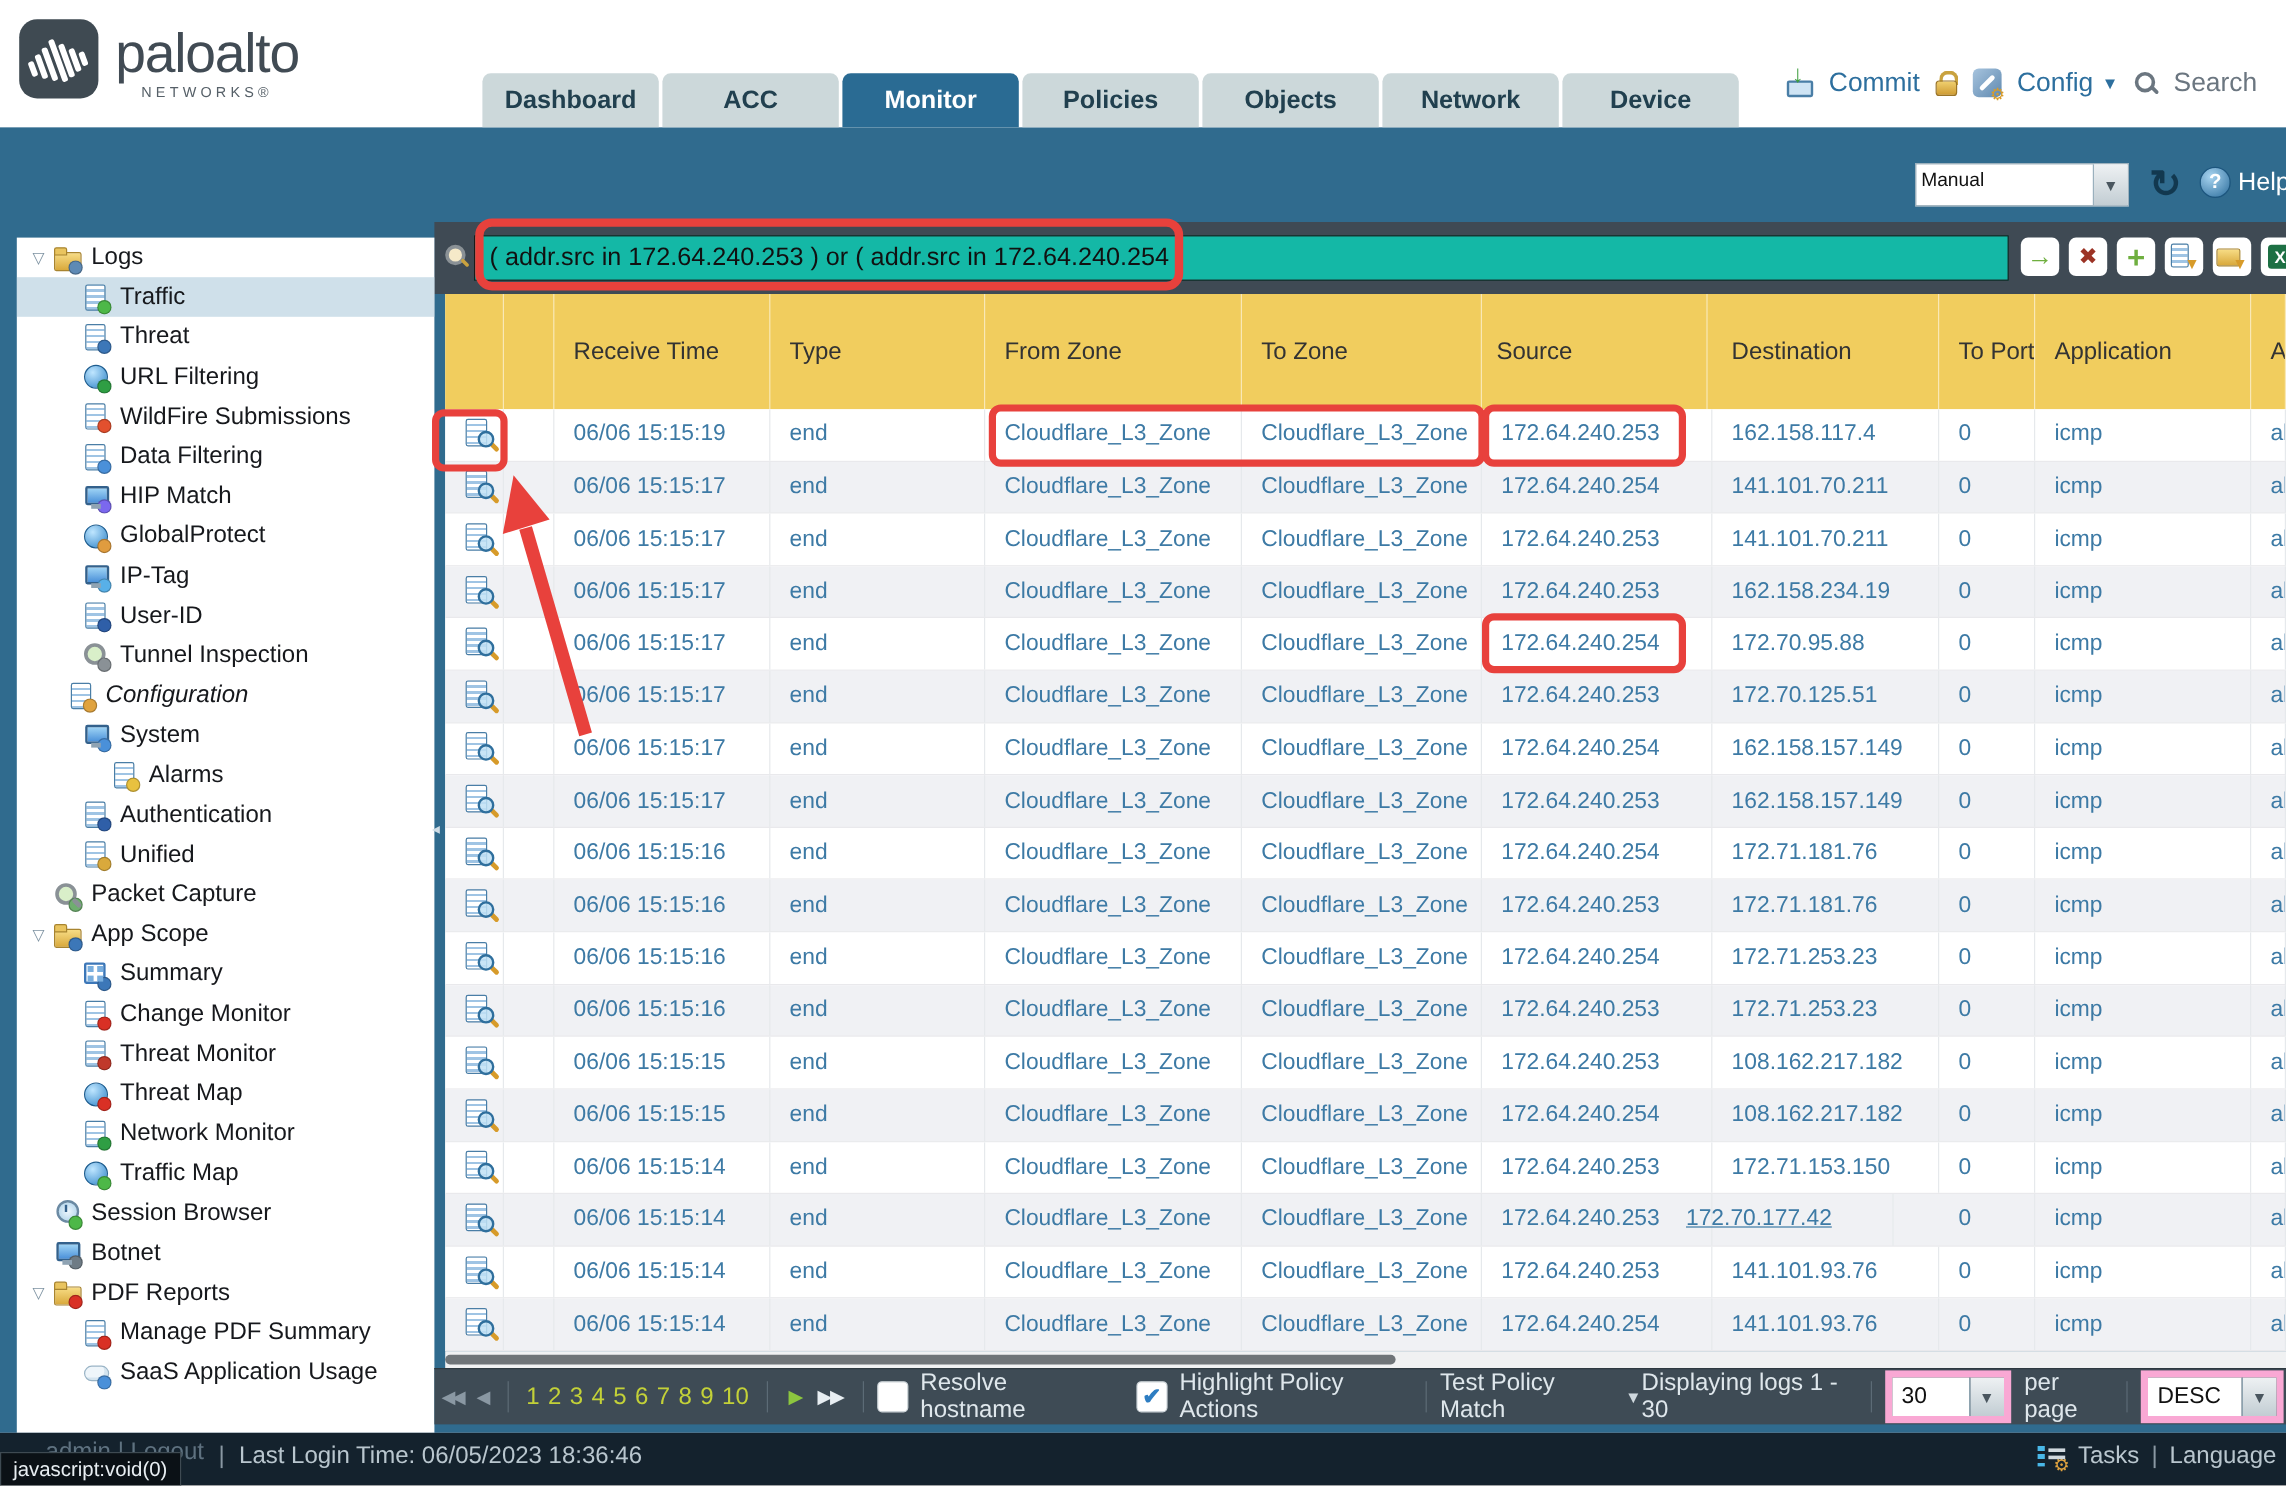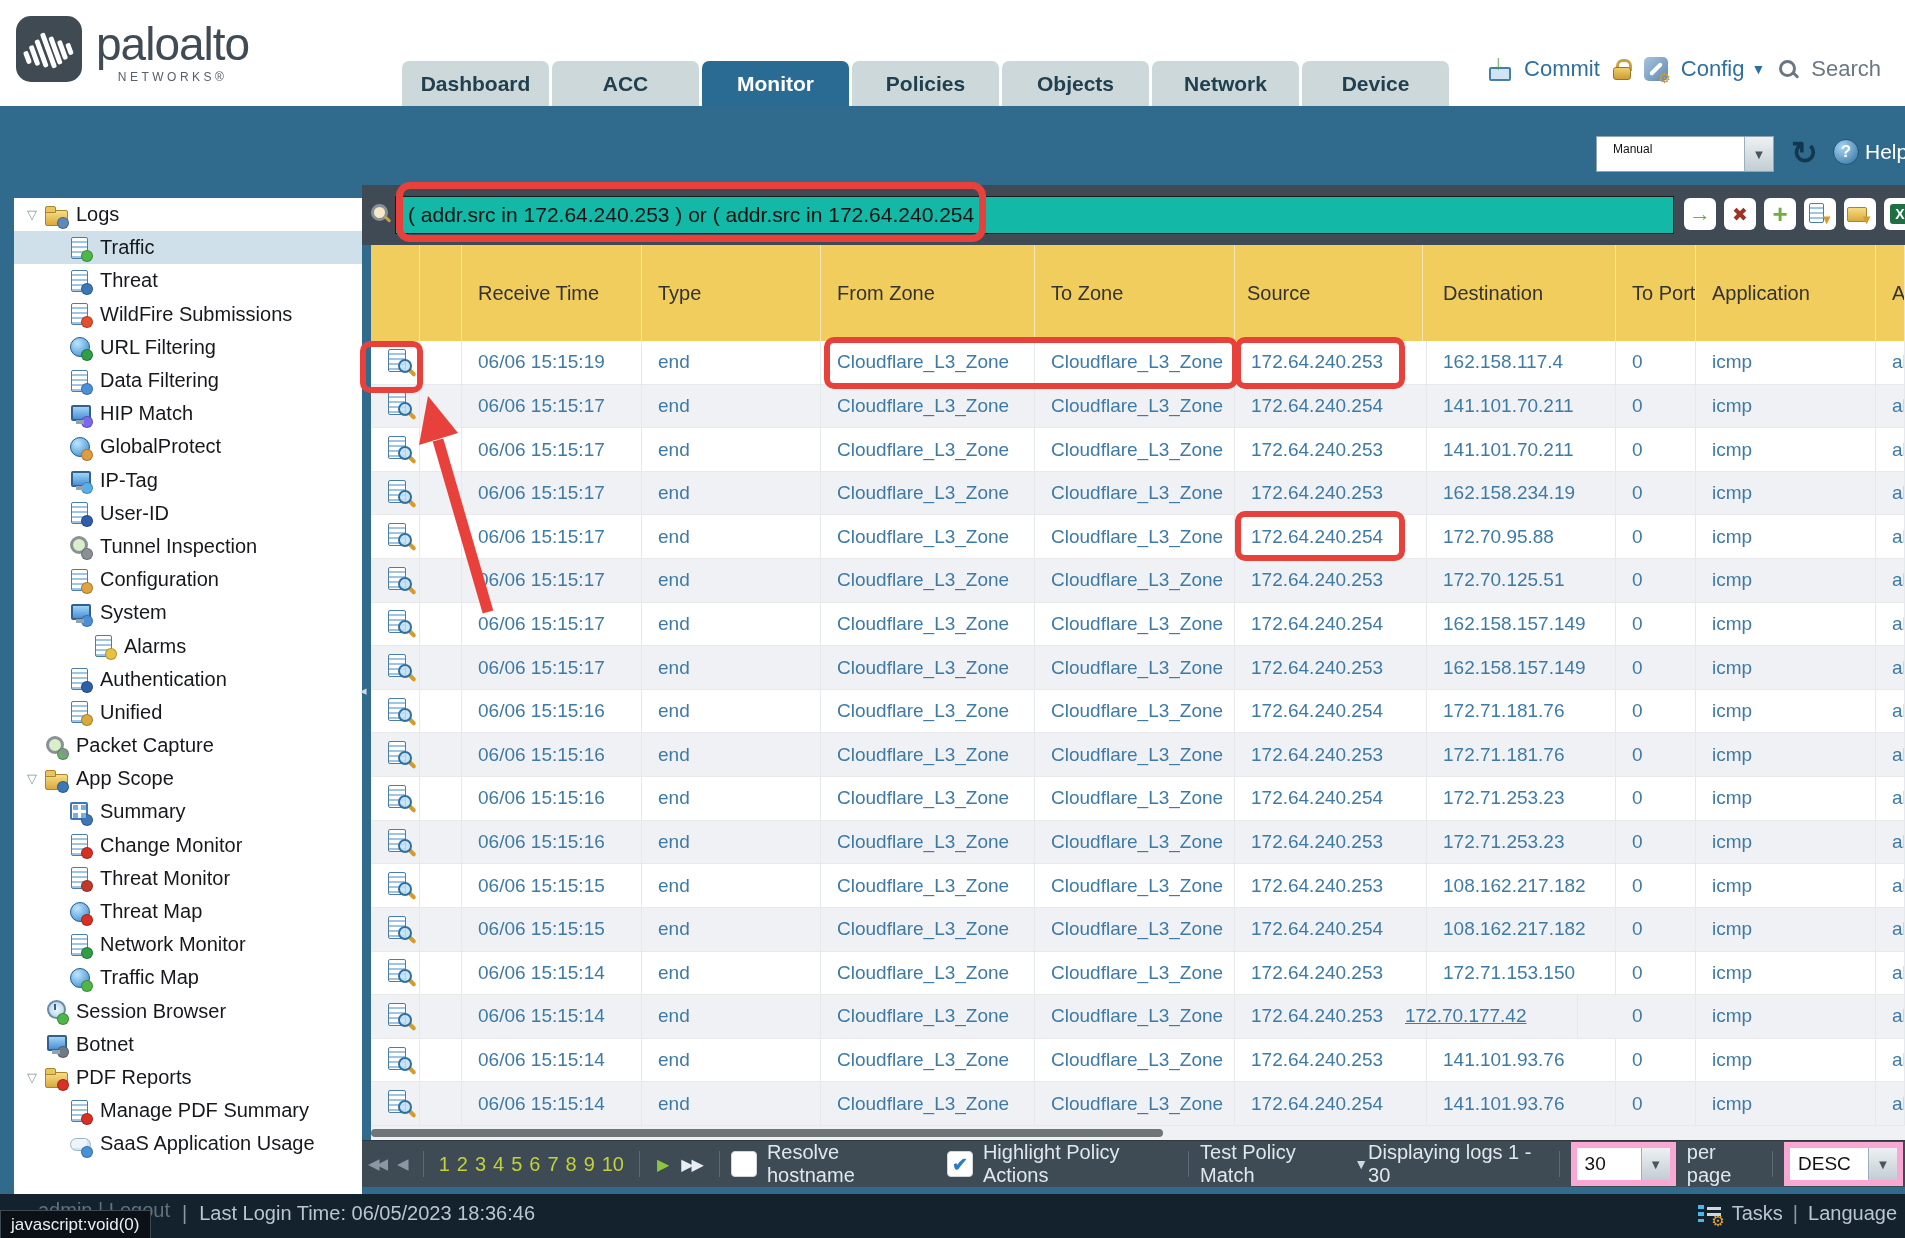--- a/index.html
+++ b/index.html
@@ -38,21 +38,21 @@
   .lock-ico::after{content:"";position:absolute;left:0;bottom:0;width:16px;height:11px;background:linear-gradient(#f0cf6e,#cf9c33);border:1px solid #9a7426;border-radius:3px;}
   .config-ico{position:relative;width:24px;height:24px;background:linear-gradient(135deg,#a7c4de,#5f89b0);border-radius:5px;}
   .config-ico::before{content:"";position:absolute;left:4px;top:10px;width:16px;height:4px;background:#fff;border-radius:2px;transform:rotate(-45deg);}
   .config-ico::after{content:"⚙";position:absolute;right:-3px;bottom:-5px;font-size:14px;color:#d79b2a;}
   .mag{position:relative;width:20px;height:20px;}
   .mag::before{content:"";position:absolute;left:1px;top:1px;width:11px;height:11px;border:3px solid #6b7680;border-radius:50%;}
   .mag::after{content:"";position:absolute;right:1px;bottom:0;width:3px;height:8px;background:#6b7680;border-radius:2px;transform:rotate(-45deg);}
   
   .teal{position:absolute;left:0;top:106px;width:100%;height:1088px;background:var(--teal);z-index:1;}
   .manual{position:absolute;left:1596px;top:136px;width:178px;height:36px;background:#fff;border:1px solid #8fa5b2;display:flex;box-sizing:border-box;z-index:3;cursor:pointer;}
-  .manual .val{flex:1;font-size:12px;padding:5px 16px;color:#111;}
+  .manual .val{flex:1;font-size:16px;padding:5px 4px;color:#111;}
   .dd{width:28px;background:linear-gradient(#eef1f3,#c2cdd3);border-left:1px solid #9ab0bd;display:flex;align-items:center;justify-content:center;color:#4a565f;font-size:13px;flex:none;}
   .refresh{position:absolute;left:1791px;top:134px;font-size:32px;color:#12384f;font-weight:bold;z-index:3;cursor:pointer;}
   .help{position:absolute;left:1833px;top:139px;display:flex;align-items:center;gap:6px;color:#fff;font-size:21px;z-index:3;cursor:pointer;}
   .help-ico{width:26px;height:26px;border-radius:50%;background:radial-gradient(circle at 35% 30%,#a8d4f0,#2b6d9c);color:#fff;font-size:17px;font-weight:bold;display:flex;align-items:center;justify-content:center;border:1px solid #1d567e;box-sizing:border-box;}
   
   .filterstrip{position:absolute;left:362px;top:185px;width:1543px;height:60px;background:var(--strip);z-index:3;}
   .fmag{position:absolute;left:8px;top:18px;}
   .fmag::before{border-color:#8a9196;background:#f5e9c9;}
   .fmag::after{background:#c9a23f;}
   .filterinput{position:absolute;left:33px;top:11px;width:1279px;height:38px;background:#14b8a6;border:1px solid #1a1a1a;font-size:21px;color:#111;display:flex;align-items:center;padding:0 12px;box-sizing:border-box;white-space:nowrap;overflow:hidden;}
@@ -236,32 +236,32 @@
         </span>
         <span class="tlabel">Traffic</span>
       </div>
       <div class="titem" style="padding-left: 54px;">
         <span class="ti b-page i-threat">
           <span class="badge"></span>
         </span>
         <span class="tlabel">Threat</span>
       </div>
       <div class="titem" style="padding-left: 54px;">
+        <span class="ti b-globe i-url-filtering">
+          <span class="badge"></span>
+        </span>
+        <span class="tlabel">URL Filtering</span>
+      </div>
+      <div class="titem" style="padding-left: 54px;">
         <span class="ti b-page i-wildfire">
           <span class="badge"></span>
         </span>
         <span class="tlabel">WildFire Submissions</span>
       </div>
       <div class="titem" style="padding-left: 54px;">
-        <span class="ti b-globe i-url-filtering">
-          <span class="badge"></span>
-        </span>
-        <span class="tlabel">URL Filtering</span>
-      </div>
-      <div class="titem" style="padding-left: 54px;">
         <span class="ti b-page i-data-filtering">
           <span class="badge"></span>
         </span>
         <span class="tlabel">Data Filtering</span>
       </div>
       <div class="titem" style="padding-left: 54px;">
         <span class="ti b-monitor i-hip-match">
           <span class="badge"></span>
         </span>
         <span class="tlabel">HIP Match</span>
@@ -283,21 +283,21 @@
           <span class="badge"></span>
         </span>
         <span class="tlabel">User-ID</span>
       </div>
       <div class="titem" style="padding-left: 54px;">
         <span class="ti b-mag i-tunnel-inspection">
           <span class="badge"></span>
         </span>
         <span class="tlabel">Tunnel Inspection</span>
       </div>
-      <div class="titem" style="padding-left: 54px;">
+      <div class="titem" style="padding-left: 42px; font-style: italic;">
         <span class="ti b-page i-configuration">
           <span class="badge"></span>
         </span>
         <span class="tlabel">Configuration</span>
       </div>
       <div class="titem" style="padding-left: 54px;">
         <span class="ti b-monitor i-system">
           <span class="badge"></span>
         </span>
         <span class="tlabel">System</span>

